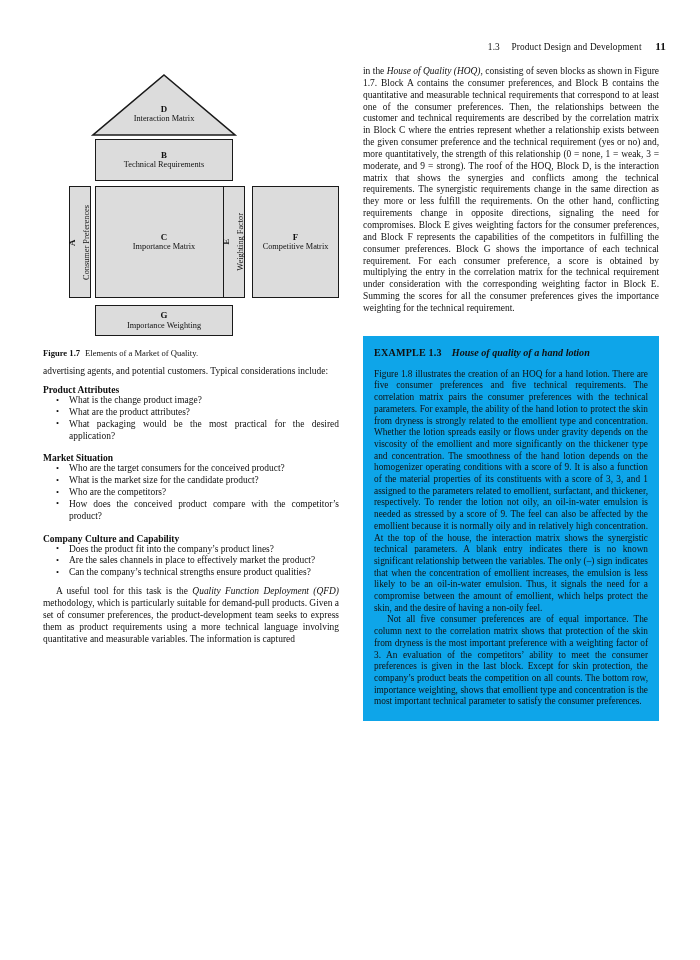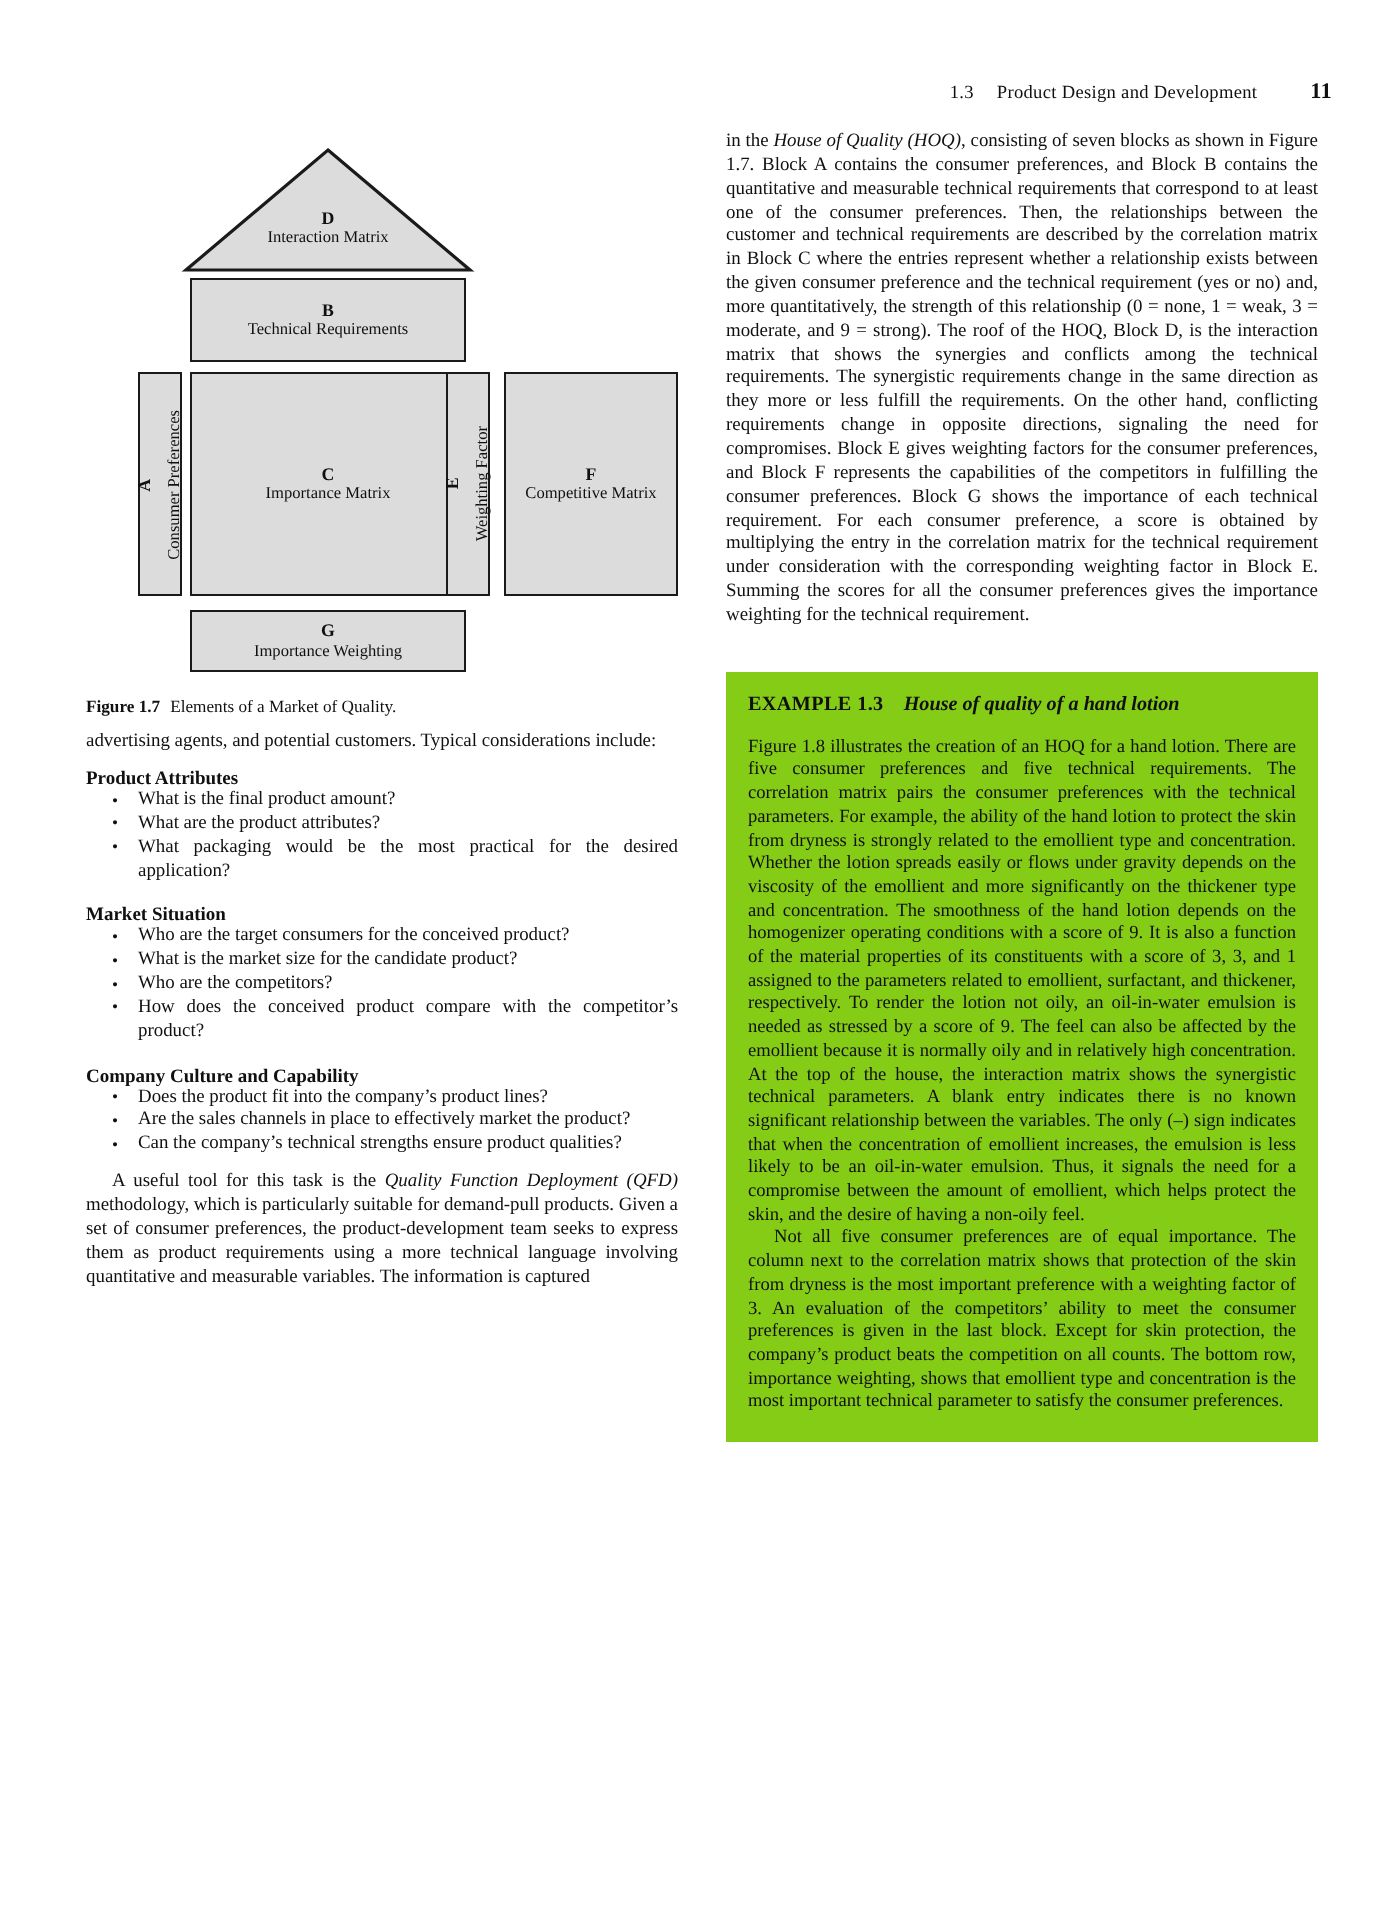--- a/index.html
+++ b/index.html
@@ -19,21 +19,21 @@
     position: absolute;
     left: 0; right: 34px;
     top: 40px;
     text-align: right;
     font-size: 9.3px;
     letter-spacing: 0.15px;
     white-space: nowrap;
   }
   #page-header .sec-num { margin-right: 9px; }
   #page-header .sec-title { }
-  #page-header .folio { font-weight: bold; font-size: 11.2px; margin-left: 24px; }
+  #page-header .folio { font-weight: bold; font-size: 11.2px; margin-left: 11px; }
 
   
   .columns {
     position: absolute;
     top: 66px;
     left: 43px;
     width: 616px;
     height: 870px;
   }
   .col {
@@ -153,21 +153,21 @@
     position: absolute;
     left: 1px;
     top: -0.5px;
     font-size: 8.6px;
   }
   .blk-gap { height: 7.2px; }
   .blk-gap-lg { height: 11px; }
 
   
   #example-box {
-    background: #84cc16;
+    background: #0ea5e9;
     padding: 11px 11px 13px 11px;
     margin-top: 0;
   }
   #example-box .ex-head {
     font-size: 10.1px;
     margin: 0 0 11px 0;
     white-space: nowrap;
   }
   #example-box .ex-head .ex-label {
     font-weight: bold;
@@ -246,21 +246,21 @@
         <span class="cap-label">Figure 1.7</span><span>Elements of a Market of Quality.</span>
       </div>
     </div>
 
     <p class="body">advertising agents, and potential customers. Typical considerations include:</p>
 
     <div class="blk-gap"></div>
 
     <h4 class="sub">Product Attributes</h4>
     <ul class="bul">
-      <li>What is the final product amount?</li>
+      <li>What is the change product image?</li>
       <li>What are the product attributes?</li>
       <li>What packaging would be the most practical for the desired application?</li>
     </ul>
 
     <div class="blk-gap-lg"></div>
 
     <h4 class="sub">Market Situation</h4>
     <ul class="bul">
       <li>Who are the target consumers for the conceived product?</li>
       <li>What is the market size for the candidate product?</li>

